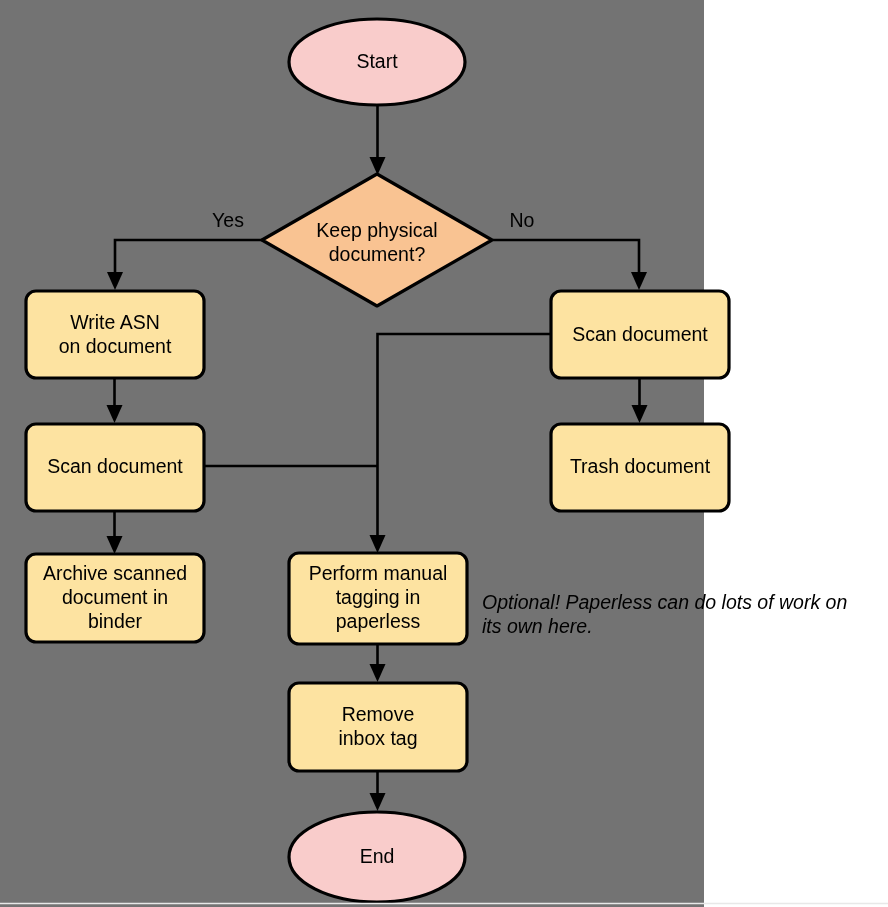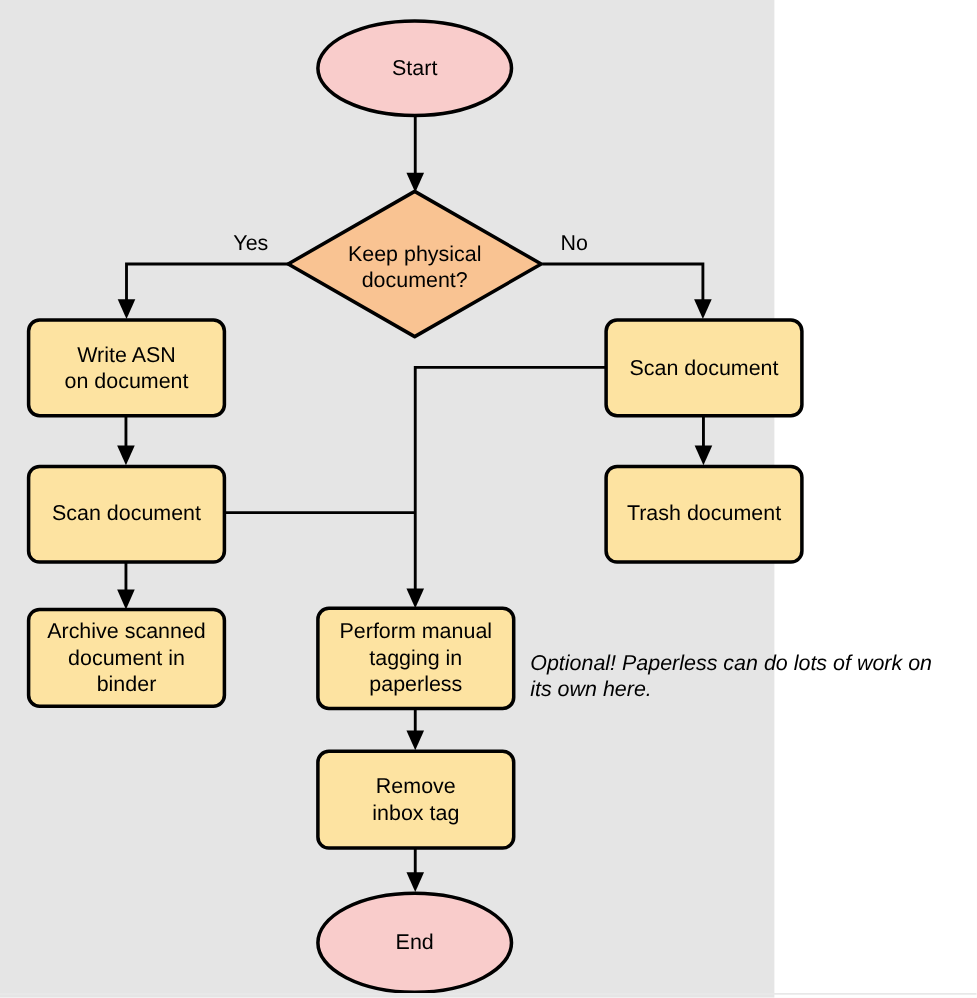--- a/index.html
+++ b/index.html
@@ -10,21 +10,21 @@
   body {
     width: 888px;
     height: 907px;
     font-family: "Liberation Sans", sans-serif;
     overflow: hidden;
   }
   #flowchart-root {
     position: relative;
     width: 704px;
     height: 907px;
-    background: #e5e5e5;
+    background: #737373;
   }
   svg.diagram {
     display: block;
     width: 888px;
     height: 907px;
   }
   .node-shape {
     stroke: #000000;
     stroke-width: 3.2;
     stroke-linejoin: round;

